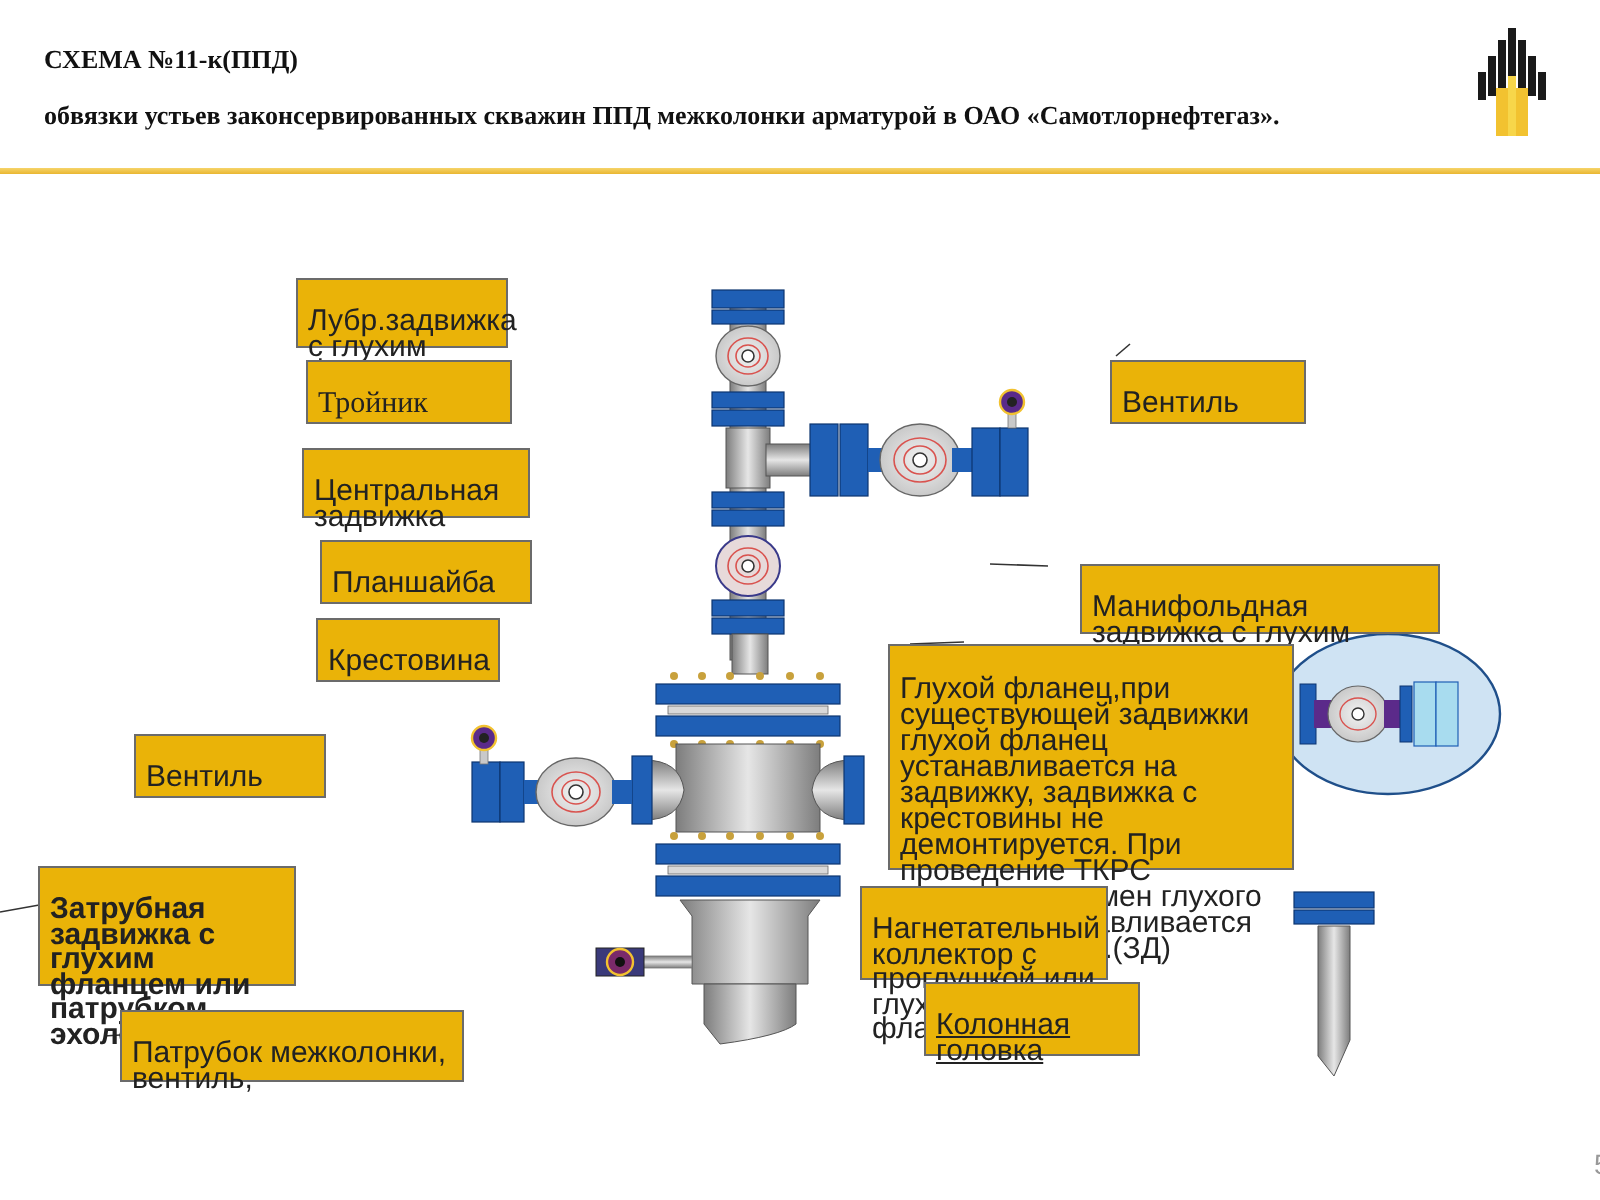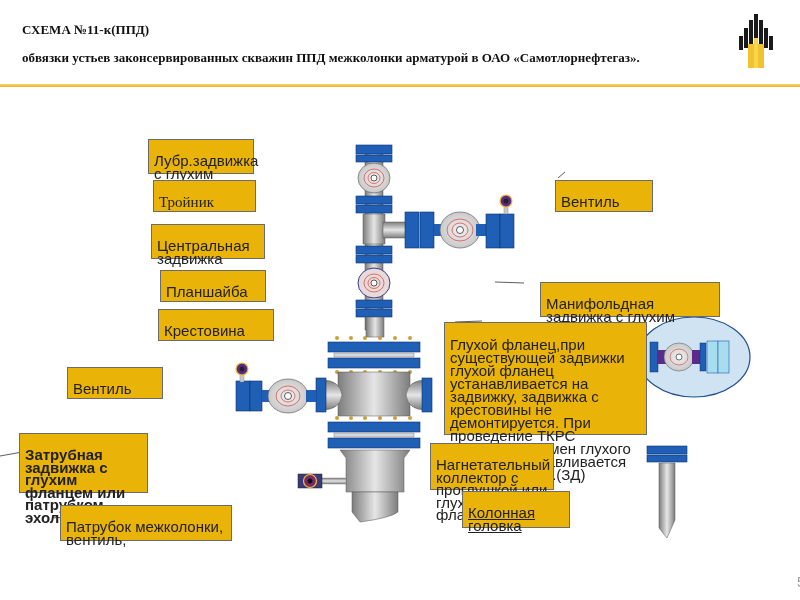--- a/index.html
+++ b/index.html
@@ -198,21 +198,21 @@
     <line x1="72" y1="371" x2="76" y2="378"></line>
     <line x1="447" y1="453" x2="442" y2="460"></line>
     <line x1="432" y1="487" x2="456" y2="489"></line>
   </g>
 </svg>
 
 <div class="lbl" style="left:148px;top:139px;width:106px;height:35px;">Лубр.задвижка с глухим фланцем</div>
 <div class="lbl" style="left:153px;top:180px;width:103px;height:21px;font-family:Liberation Serif, serif;">Тройник</div>
 <div class="lbl" style="left:151px;top:224px;width:114px;height:35px;">Центральная задвижка</div>
 <div class="lbl" style="left:160px;top:270px;width:106px;height:22px;">Планшайба</div>
-<div class="lbl" style="left:158px;top:309px;width:116px;height:22px;">Крестовина</div>
+<div class="lbl" style="left:158px;top:309px;width:92px;height:22px;text-align:center;">Крестовина</div>
 <div class="lbl" style="left:555px;top:180px;width:98px;height:21px;">Вентиль</div>
 <div class="lbl" style="left:540px;top:282px;width:180px;height:35px;">Манифольдная задвижка с глухим фланцем</div>
 <div class="lbl" style="left:444px;top:322px;width:203px;height:113px;line-height:13px;">Глухой фланец,при существующей задвижки глухой фланец устанавливается на задвижку, задвижка с крестовины не демонтируется. При проведение ТКРС скважины в замен  глухого фланца устанавливается задвижка ЗМС.(ЗД)</div>
 <div class="lbl" style="left:67px;top:367px;width:96px;height:22px;">Вентиль</div>
 <div class="lbl" style="left:19px;top:433px;width:129px;height:60px;font-weight:bold;">Затрубная задвижка с глухим фланцем или патрубком эхолотирования</div>
 <div class="lbl" style="left:60px;top:505px;width:172px;height:36px;">Патрубок межколонки, вентиль,</div>
 <div class="lbl" style="left:430px;top:443px;width:124px;height:47px;">Нагнетательный коллектор с проглушкой или глухим фланцем</div>
 <div class="lbl" style="left:462px;top:491px;width:108px;height:37px;text-decoration:underline;">Колонная головка</div>
 
 <div class="pagenum">58</div>

